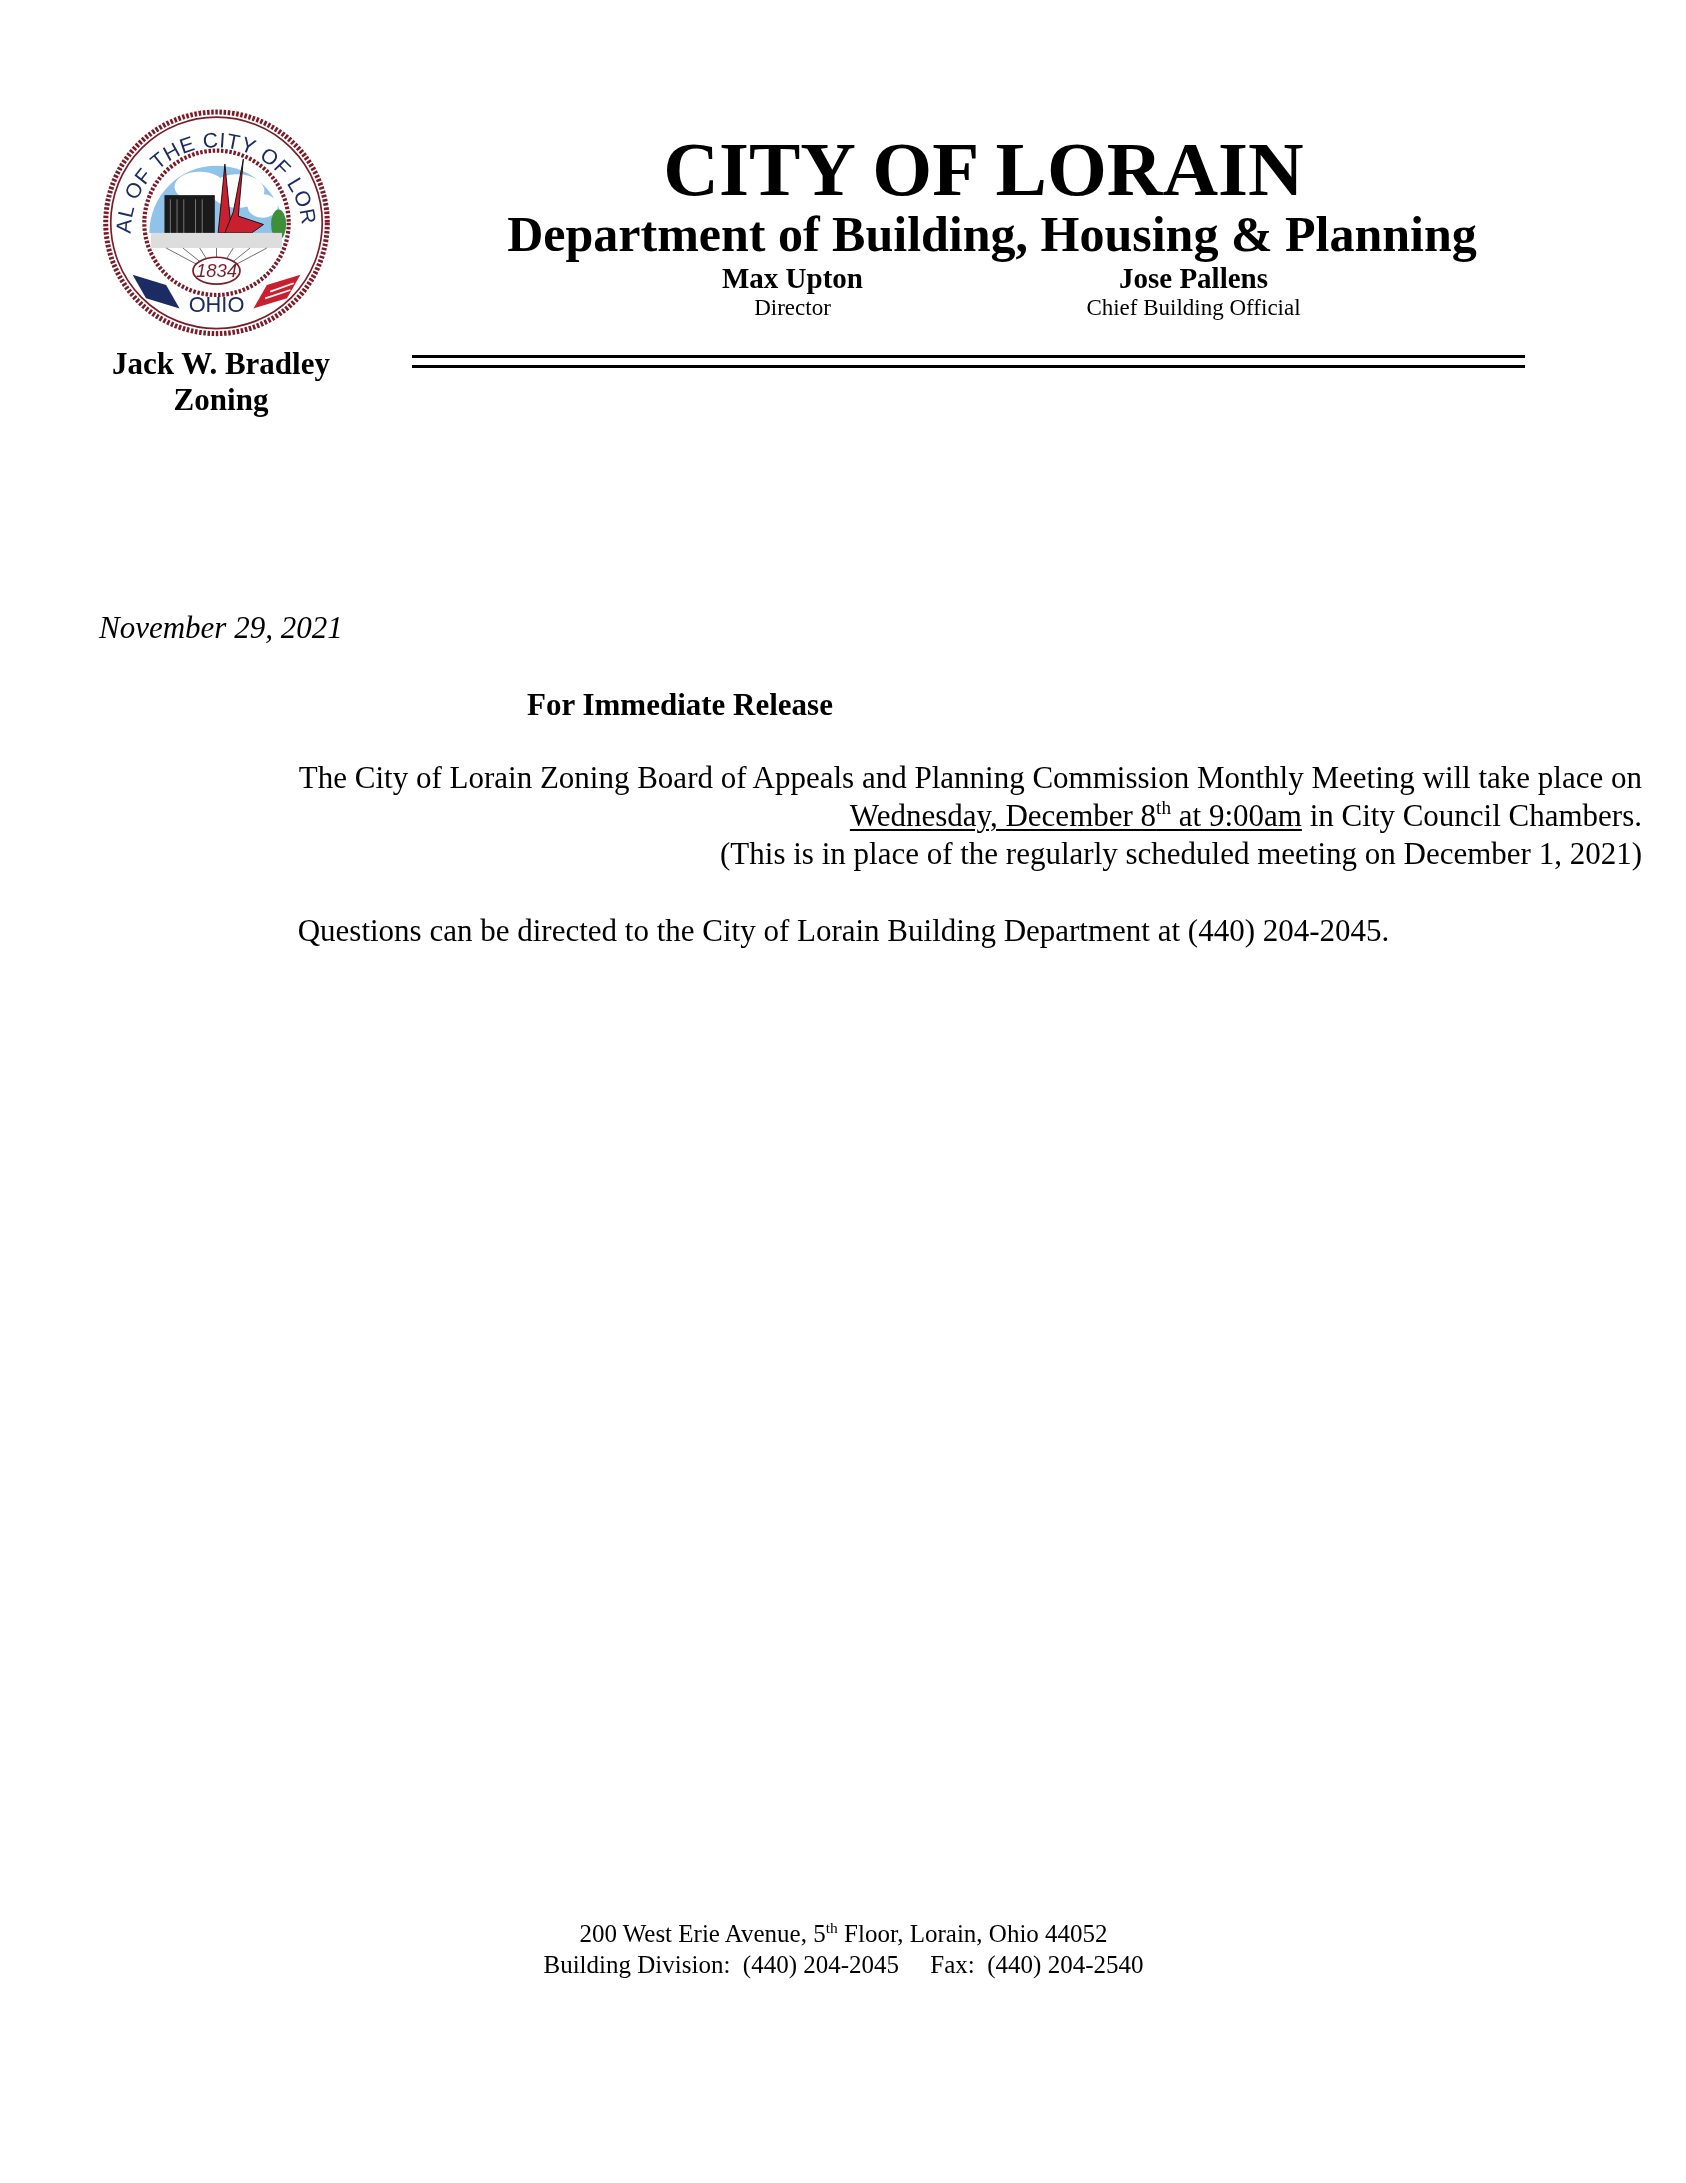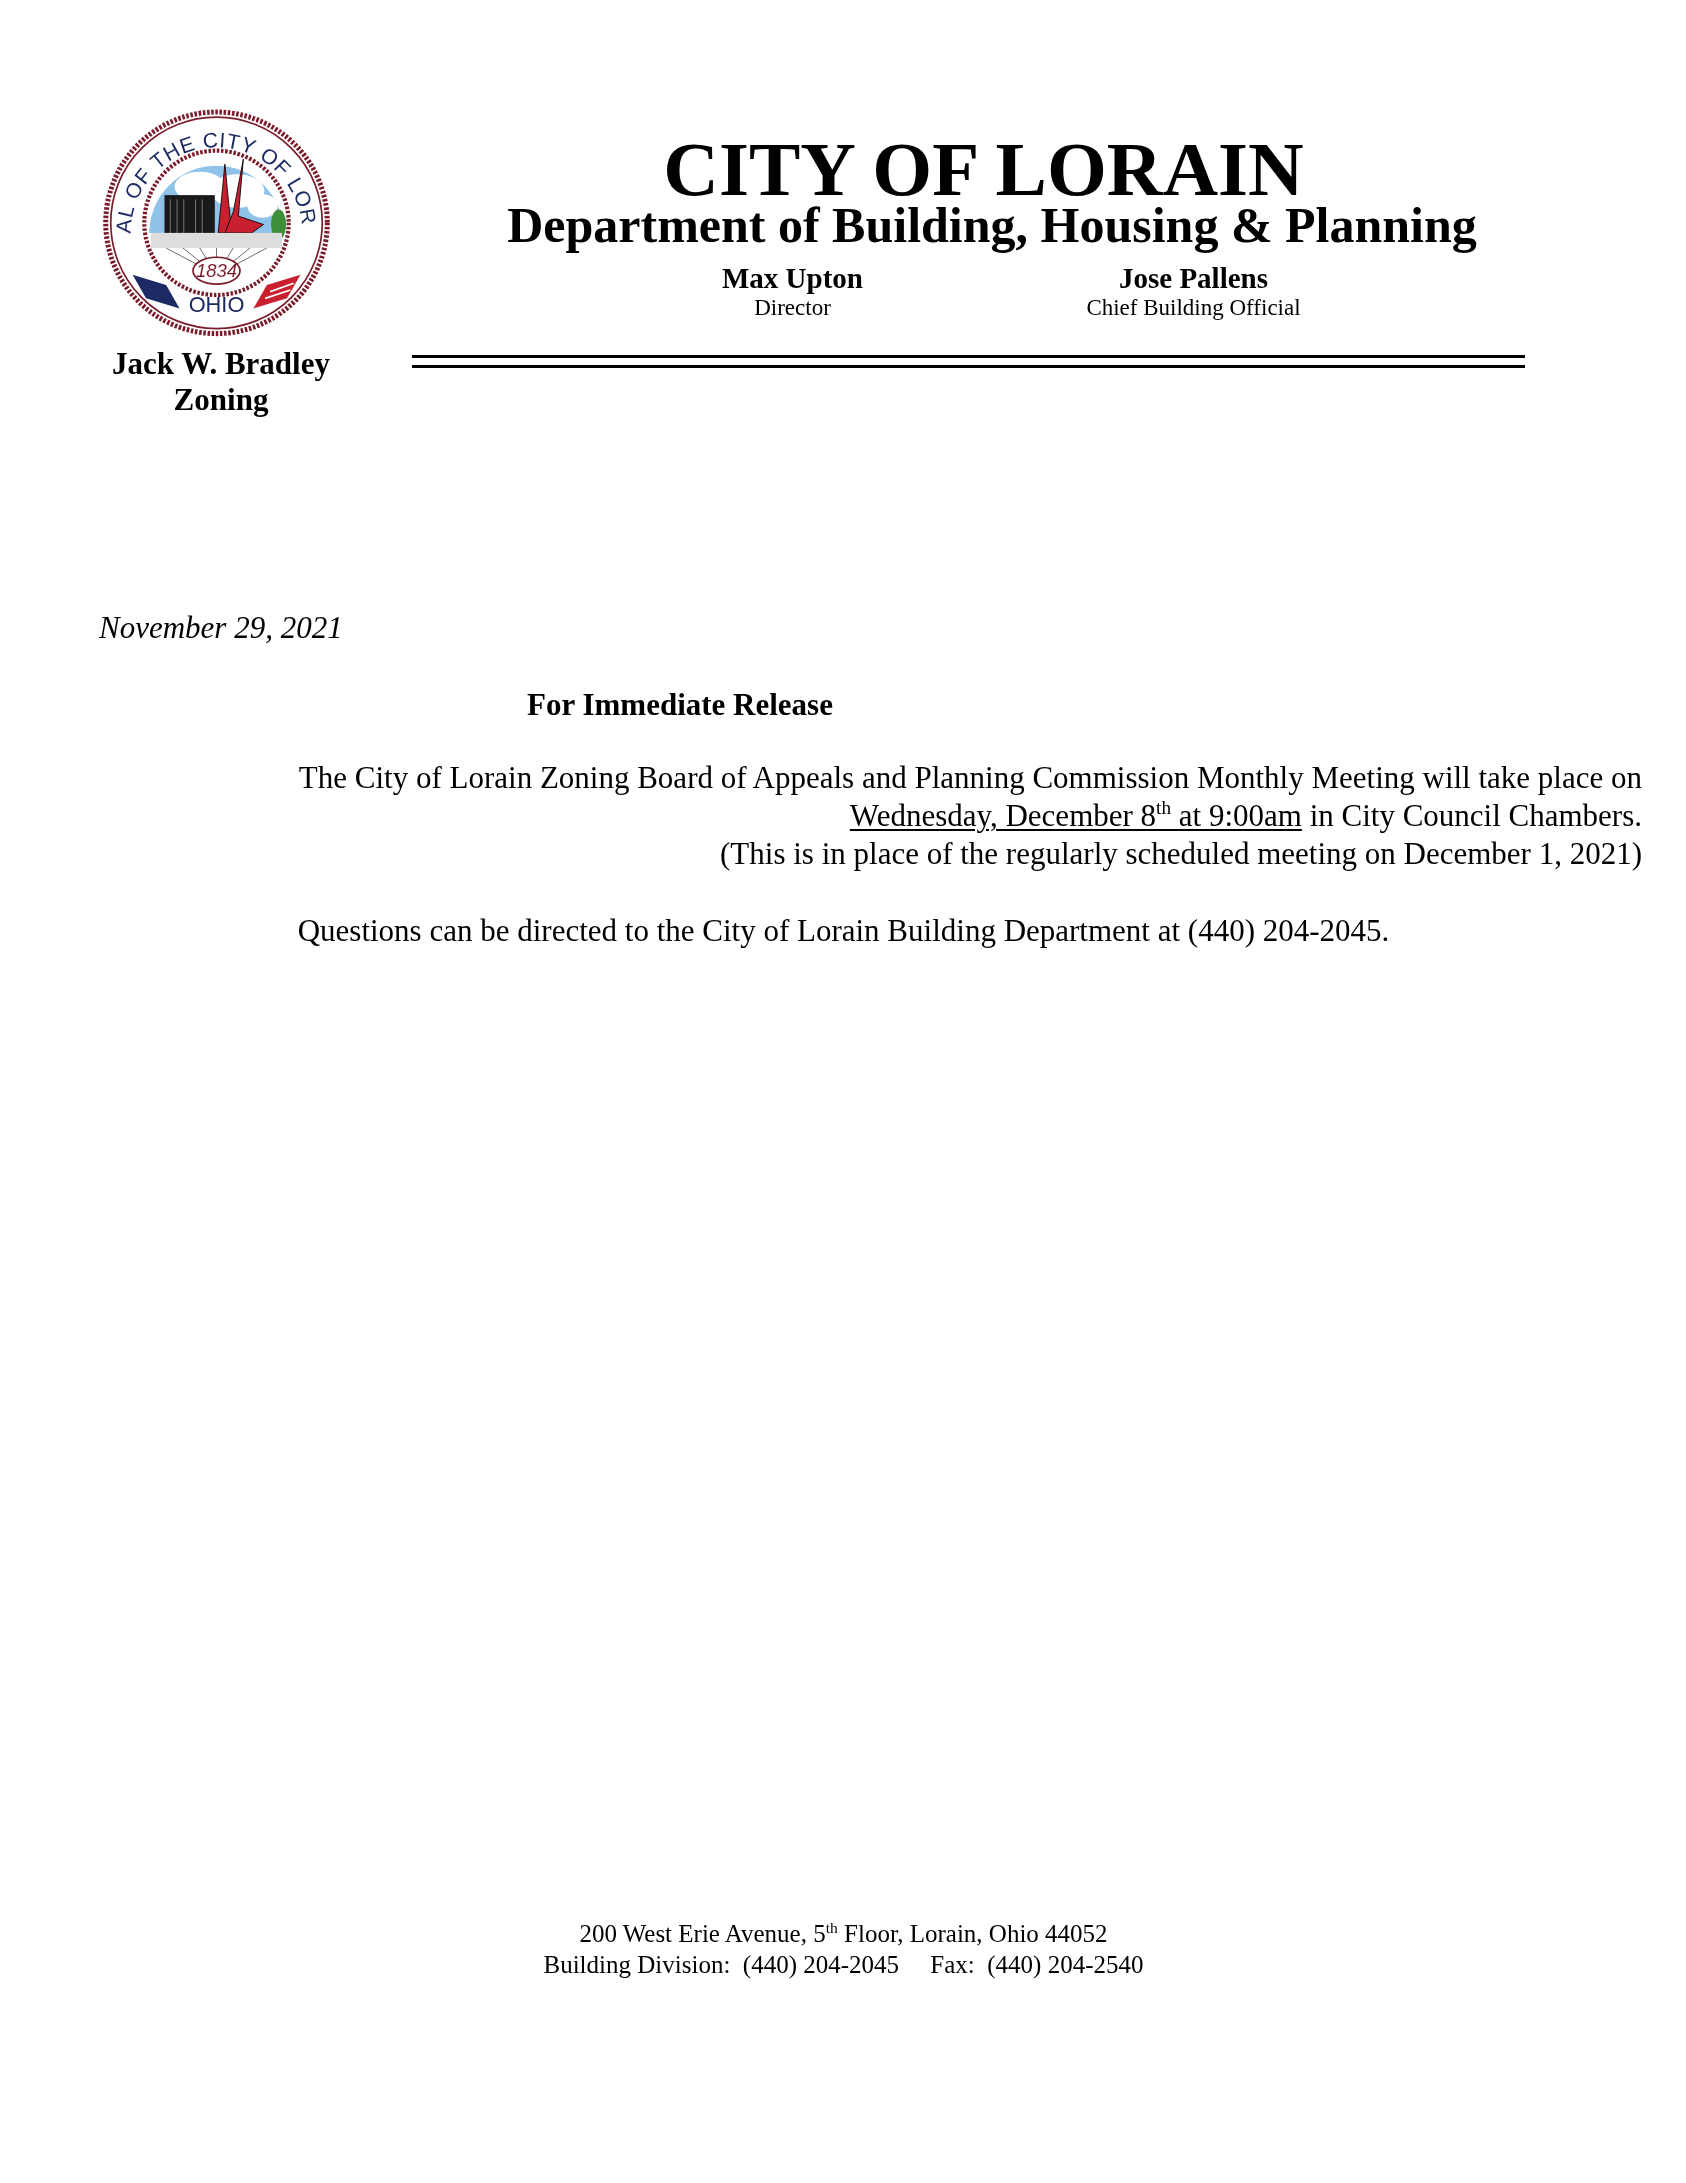--- a/index.html
+++ b/index.html
@@ -3,21 +3,21 @@
 <meta charset="utf-8">
 <style>
   html, body { margin:0; padding:0; background:#ffffff; }
   body { width:1687px; height:2183px; position:relative; overflow:hidden;
          font-family:"Liberation Serif","DejaVu Serif",serif; color:#000; }
   .abs { position:absolute; white-space:nowrap; }
   .seal { position:absolute; left:99px; top:107px; width:235px; height:235px; }
   .title { left:0; width:1687px; top:118px; text-align:center; padding-left:280px; box-sizing:border-box;
            font-size:77px; font-weight:bold; line-height:84px; letter-spacing:0px;margin-top:9px; }
   .title span { display:inline-block; transform:translateX(0px); }
-  .dept { left:0; width:1687px; top:196px; text-align:center; padding-left:297px; box-sizing:border-box;
+  .dept { left:0; width:1687px; top:205px; text-align:center; padding-left:297px; box-sizing:border-box;
           font-size:50px; font-weight:bold; line-height:59px; }
   .official { width:353px; text-align:center; }
   .off-name { font-size:29px; font-weight:bold; line-height:32px; }
   .off-title { font-size:23px; line-height:27px; }
   .rule { position:absolute; left:412px; width:1113px; height:3.4px; background:#000; }
   .mayor { left:70px; width:302px; top:346px; text-align:center; font-size:31px; font-weight:bold; line-height:36px; }
   .date { left:99px; top:608px; font-size:31px; line-height:40px;font-style:italic; }
   .release { left:0; width:1360px; top:685px; text-align:center; font-size:31px; font-weight:bold; line-height:40px; }
   .body-text { left:0; width:1642px; top:759px; text-align:right; font-size:31px; line-height:38px; }
   .body-text p { margin:0; }

